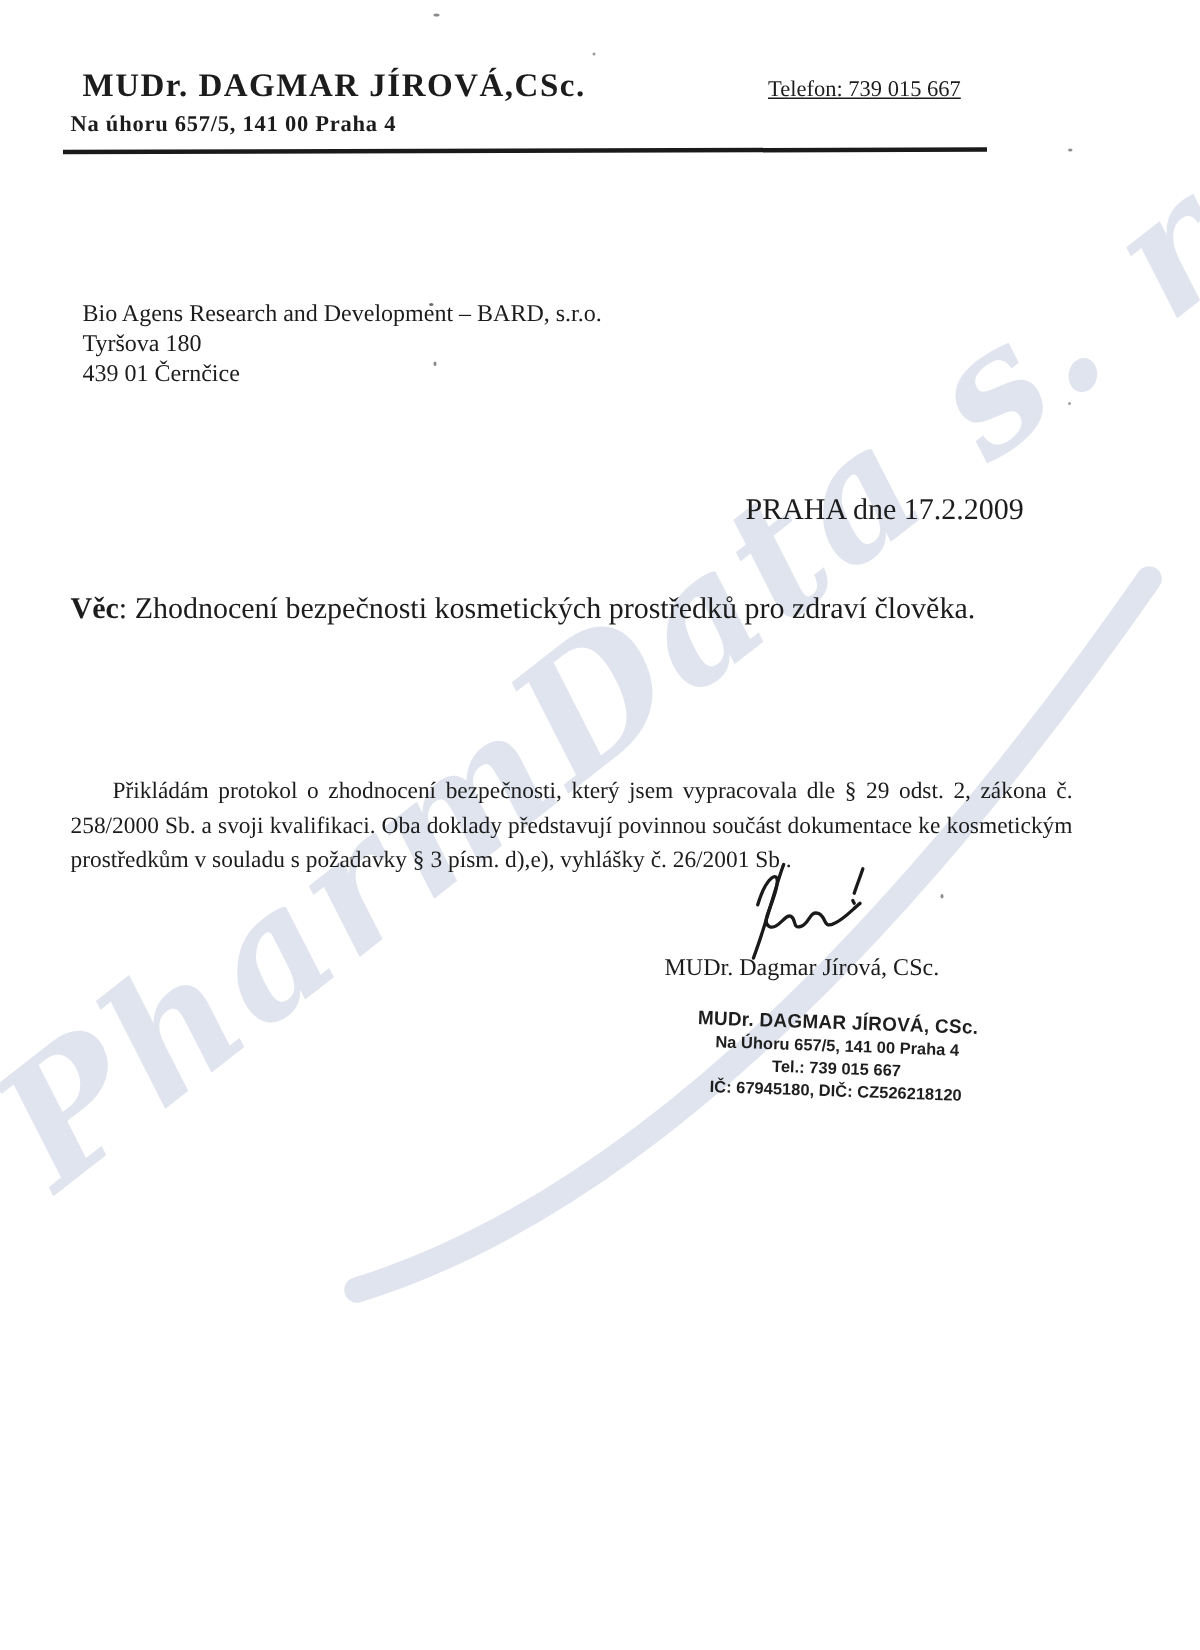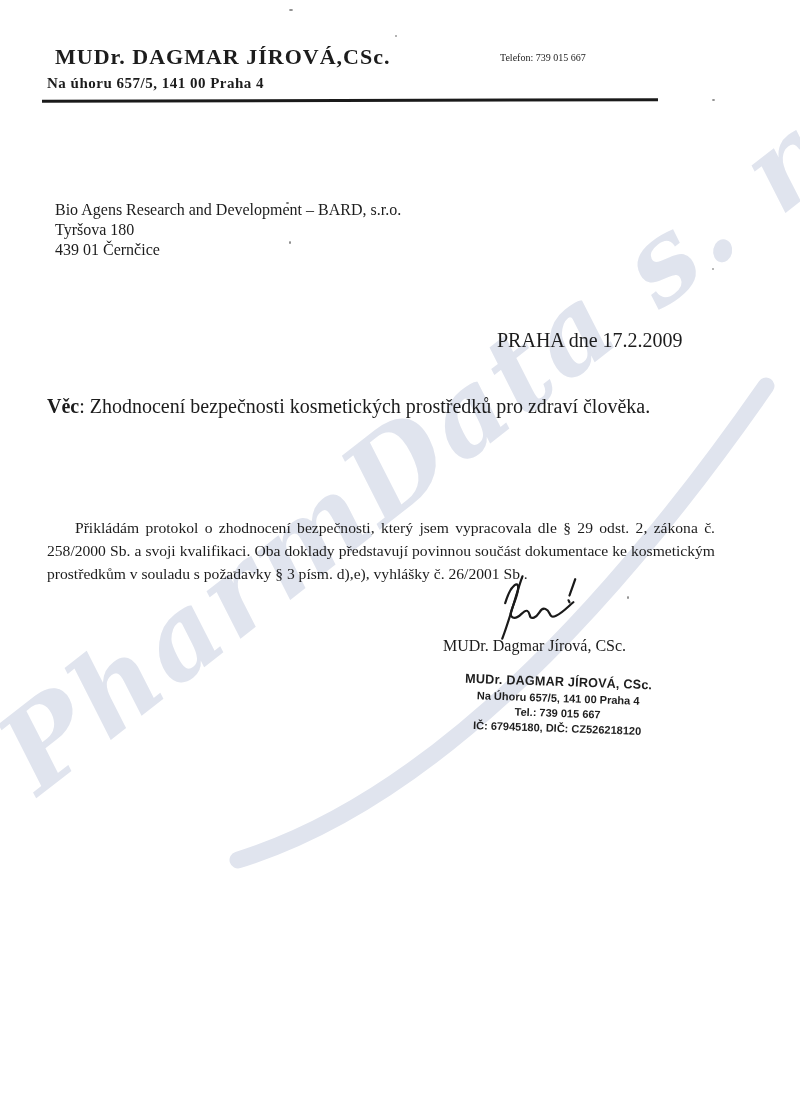--- a/index.html
+++ b/index.html
@@ -23,21 +23,21 @@
     font-size:112px;letter-spacing:4px;white-space:nowrap;
     color:#e0e4ee;
   }
   .wm-swoosh{position:absolute;left:0;top:0;}
   
   .content{position:absolute;inset:0;z-index:1;}
   .hdr-name{
     position:absolute;left:55px;top:44px;
     font-size:22px;font-weight:bold;letter-spacing:1px;
   }
-  .hdr-phone{position:absolute;left:500px;top:52px;font-size:10px;}
+  .hdr-phone{position:absolute;left:512px;top:52px;font-size:15px;text-decoration:underline;}
   .hdr-addr{
     position:absolute;left:47px;top:75px;
     font-size:15px;font-weight:bold;letter-spacing:.5px;
   }
   .hdr-rule{
     position:absolute;left:42px;top:99px;width:616px;height:3px;
     background:#1a1a1a;transform:rotate(-0.15deg);
   }
   .recipient{position:absolute;left:55px;top:200px;font-size:16px;line-height:20px;}
   .dateline{position:absolute;left:497px;top:329px;font-size:20px;}

